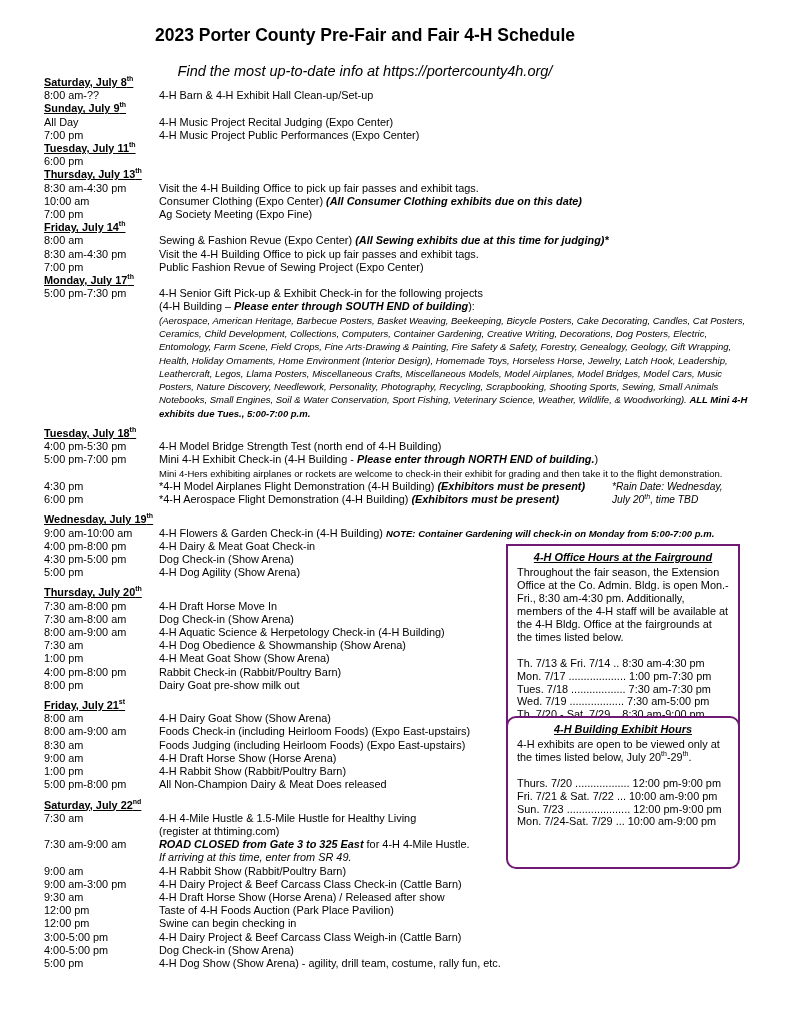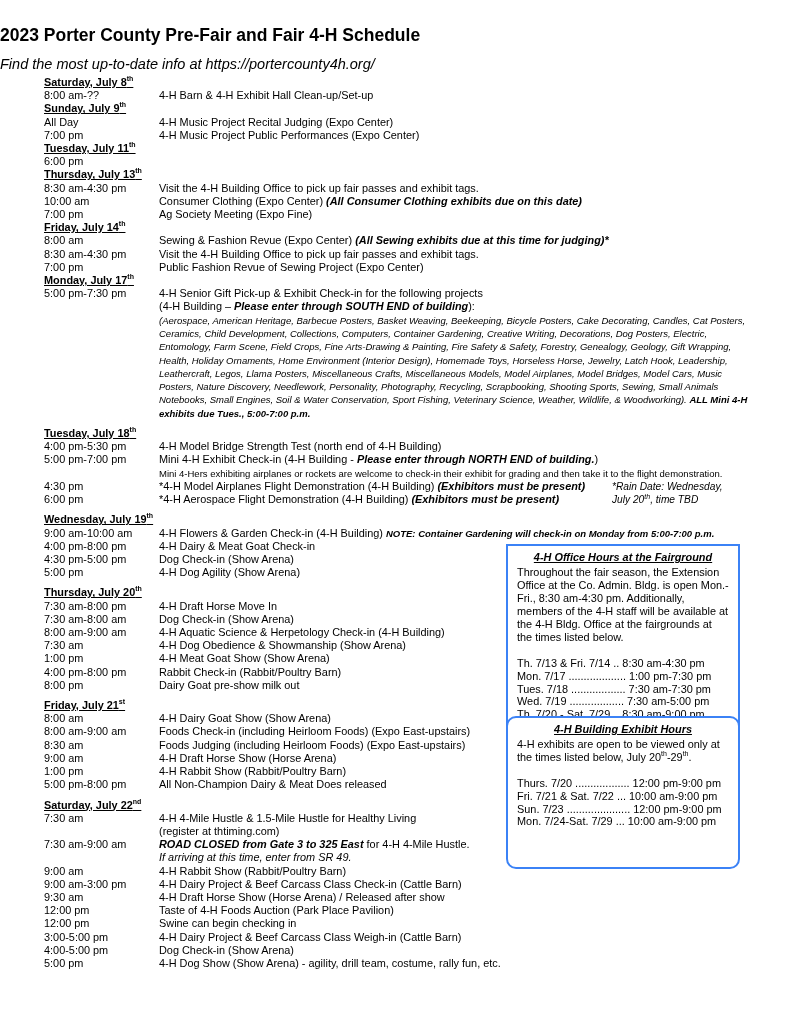--- a/index.html
+++ b/index.html
@@ -1,33 +1,33 @@
 <!DOCTYPE html>
 <html><head>
 <meta charset="utf-8">
 <style>
   html,body{margin:0;padding:0;background:#888;}
   .page{position:relative;width:795px;height:1023px;background:#ffffff;
         font-family:"Liberation Sans",sans-serif;color:#000;overflow:hidden;margin:0 auto;}
-  .header{position:absolute;top:25px;left:0;width:730px;text-align:left;}
+  .header{position:absolute;top:25px;left:0;width:730px;text-align:center;}
   .title{font-size:17.5px;font-weight:bold;}
-  .subtitle{font-size:14.5px;font-style:italic;margin-top:10px;}
+  .subtitle{font-size:14.5px;font-style:italic;margin-top:17px;}
   .schedule{position:absolute;left:44px;top:76px;width:712px;font-size:10.9px;line-height:13.2px;}
   .section{margin-top:0;}
   .section.gapped{margin-top:7px;}
   .day-heading{font-weight:bold;text-decoration:underline;}
   .row{display:flex;position:relative;}
   .time{flex:0 0 115px;}
   .desc{flex:1;}
   .b{font-weight:bold;}
   .i{font-style:italic;}
   .sm{font-size:9.5px;line-height:12.3px;}
   .sup{font-size:7px;vertical-align:super;line-height:0;}
   .note{position:absolute;left:568px;top:0;font-style:italic;font-size:10.2px;white-space:nowrap;}
-  .box{position:absolute;left:506px;width:234px;border:2px solid #3b82f6;box-sizing:border-box;
+  .box{position:absolute;left:506px;width:234px;border:2px solid #701a75;box-sizing:border-box;
        padding:5px 9px;font-size:10.9px;line-height:13px;background:#fff;}
   #office-box{top:544px;height:210px;}
   #exhibit-box{top:716px;height:153px;border-radius:10px;}
   .box-title{text-align:center;font-weight:bold;font-style:italic;text-decoration:underline;margin-bottom:2px;}
   .box-hours{margin-top:13px;line-height:12.8px;white-space:nowrap;}
   .footer{position:absolute;left:0;top:1024px;width:795px;text-align:left;font-size:10px;}
 </style>
 </head>
 <body>
 

